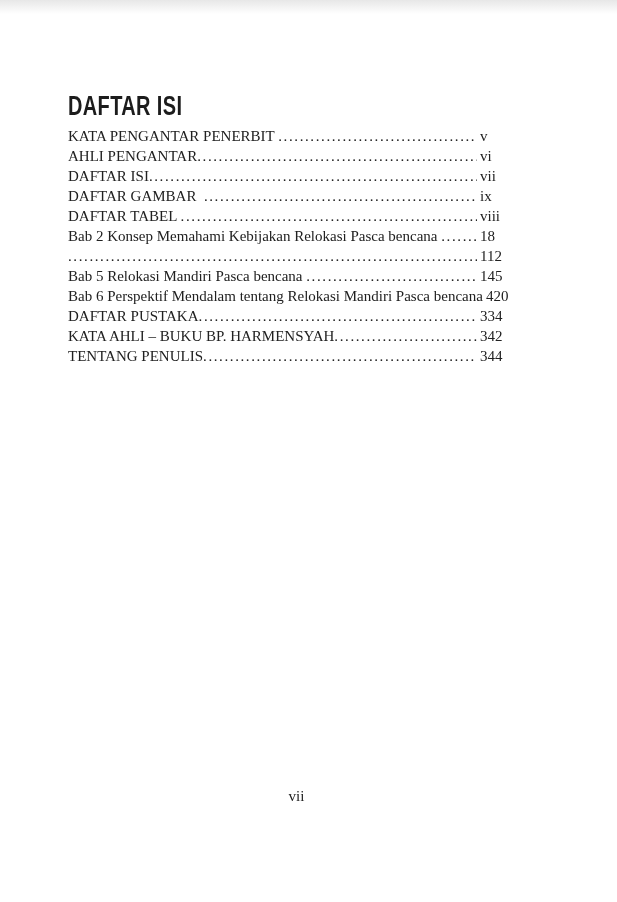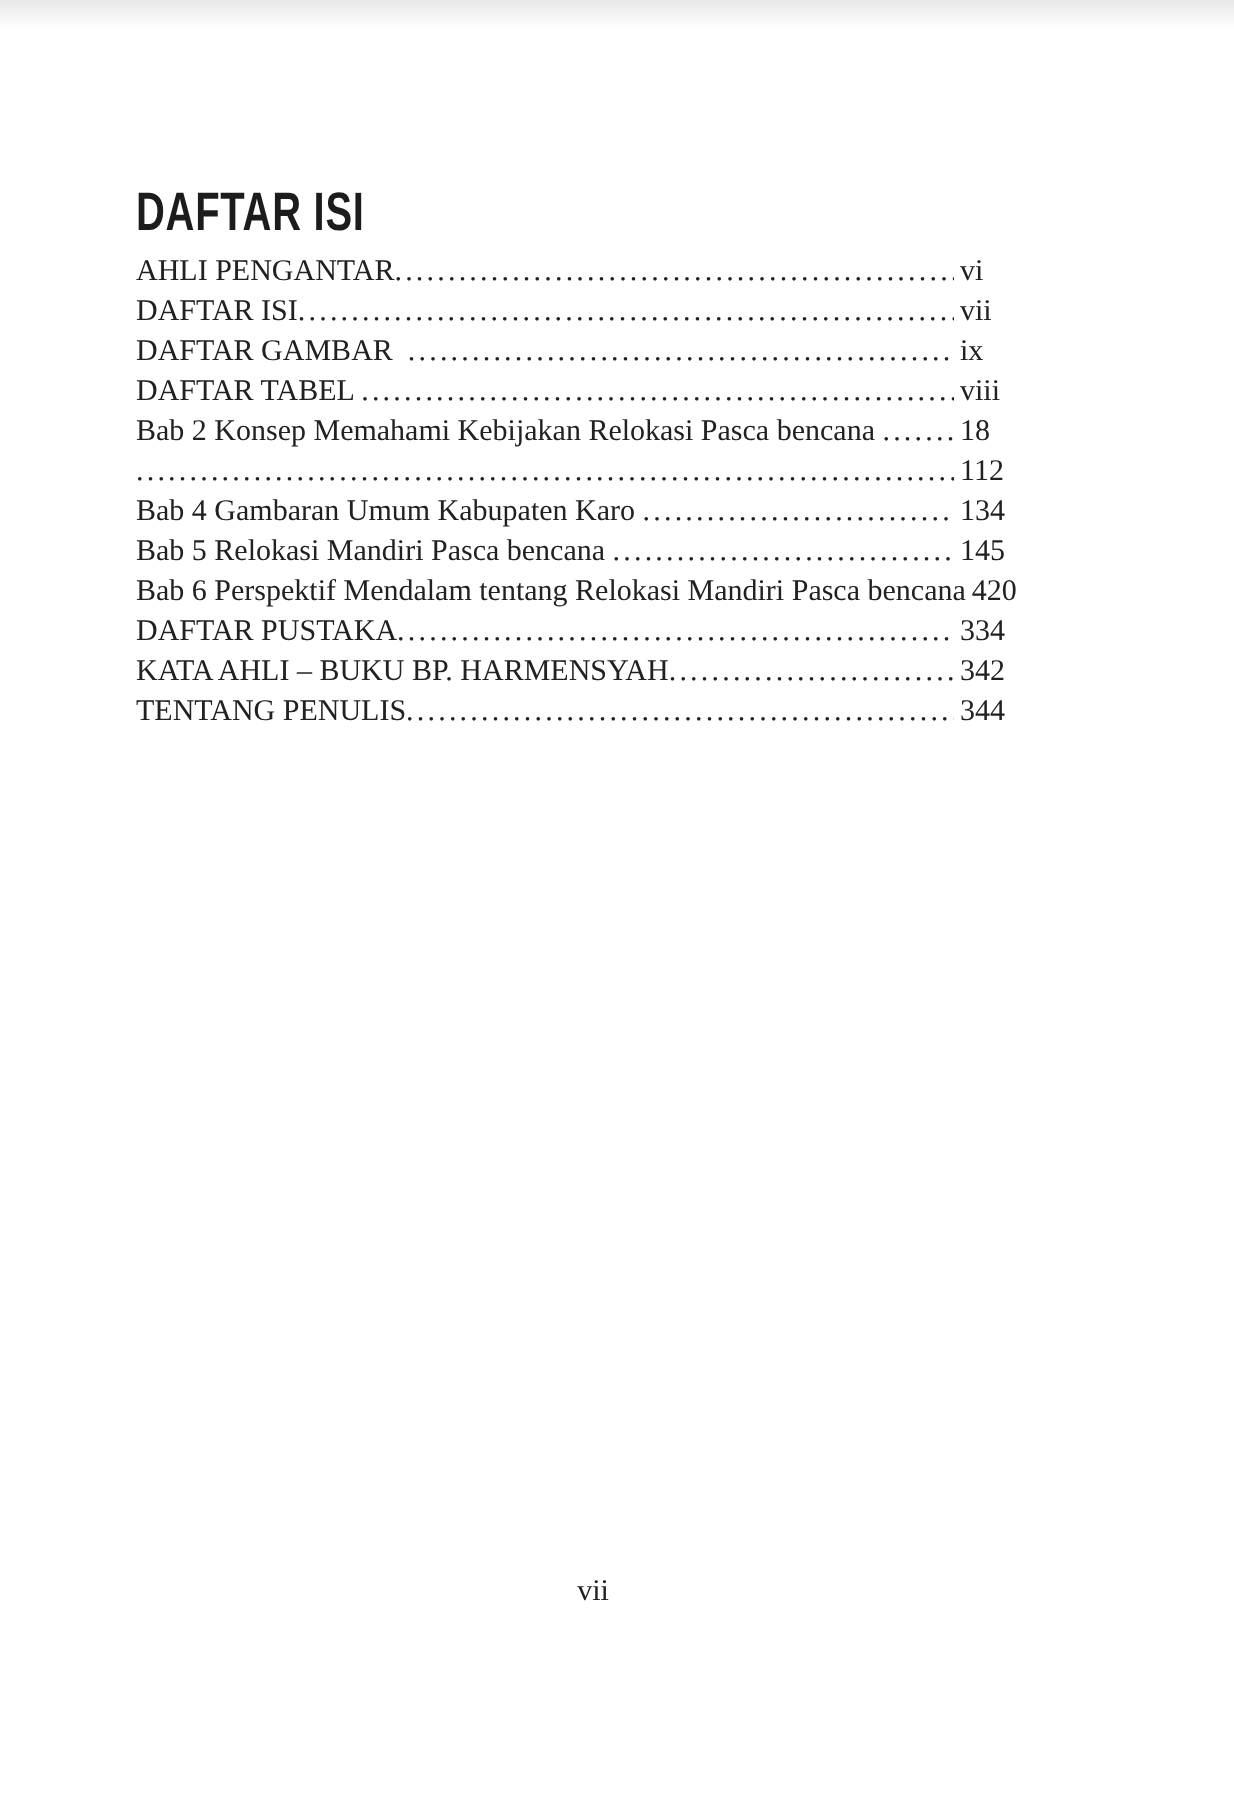--- a/index.html
+++ b/index.html
@@ -74,20 +74,25 @@
   }
 </style>
 </head>
 <body>
 
 <div class="top-shade"></div>
 
 <h1 class="doc-title">DAFTAR ISI</h1>
 
 <div class="toc">
+  <div class="toc-row">
+    <span class="toc-label">KATA PENGANTAR PENERBIT </span>
+    <span class="toc-dots"></span>
+    <span class="toc-num">v</span>
+  </div>
 
   <div class="toc-row">
     <span class="toc-label">AHLI PENGANTAR</span>
     <span class="toc-dots"></span>
     <span class="toc-num">vi</span>
   </div>
 
   <div class="toc-row">
     <span class="toc-label">DAFTAR ISI</span>
     <span class="toc-dots"></span>
@@ -111,25 +116,20 @@
     <span class="toc-label">Bab 2 Konsep Memahami Kebijakan Relokasi Pasca bencana </span>
     <span class="toc-dots"></span>
     <span class="toc-num">18</span>
   </div>
 
   <div class="toc-row">
     <span class="toc-dots"></span>
     <span class="toc-num">112</span>
   </div>
 
-  <div class="toc-row">
-    <span class="toc-label">Bab 4 Gambaran Umum Kabupaten Karo </span>
-    <span class="toc-dots"></span>
-    <span class="toc-num">134</span>
-  </div>
 
   <div class="toc-row">
     <span class="toc-label">Bab 5 Relokasi Mandiri Pasca bencana </span>
     <span class="toc-dots"></span>
     <span class="toc-num">145</span>
   </div>
 
   <div class="toc-row">
     <span class="toc-label">Bab 6 Perspektif Mendalam tentang Relokasi Mandiri Pasca bencana</span>
     <span class="toc-dots"></span>

